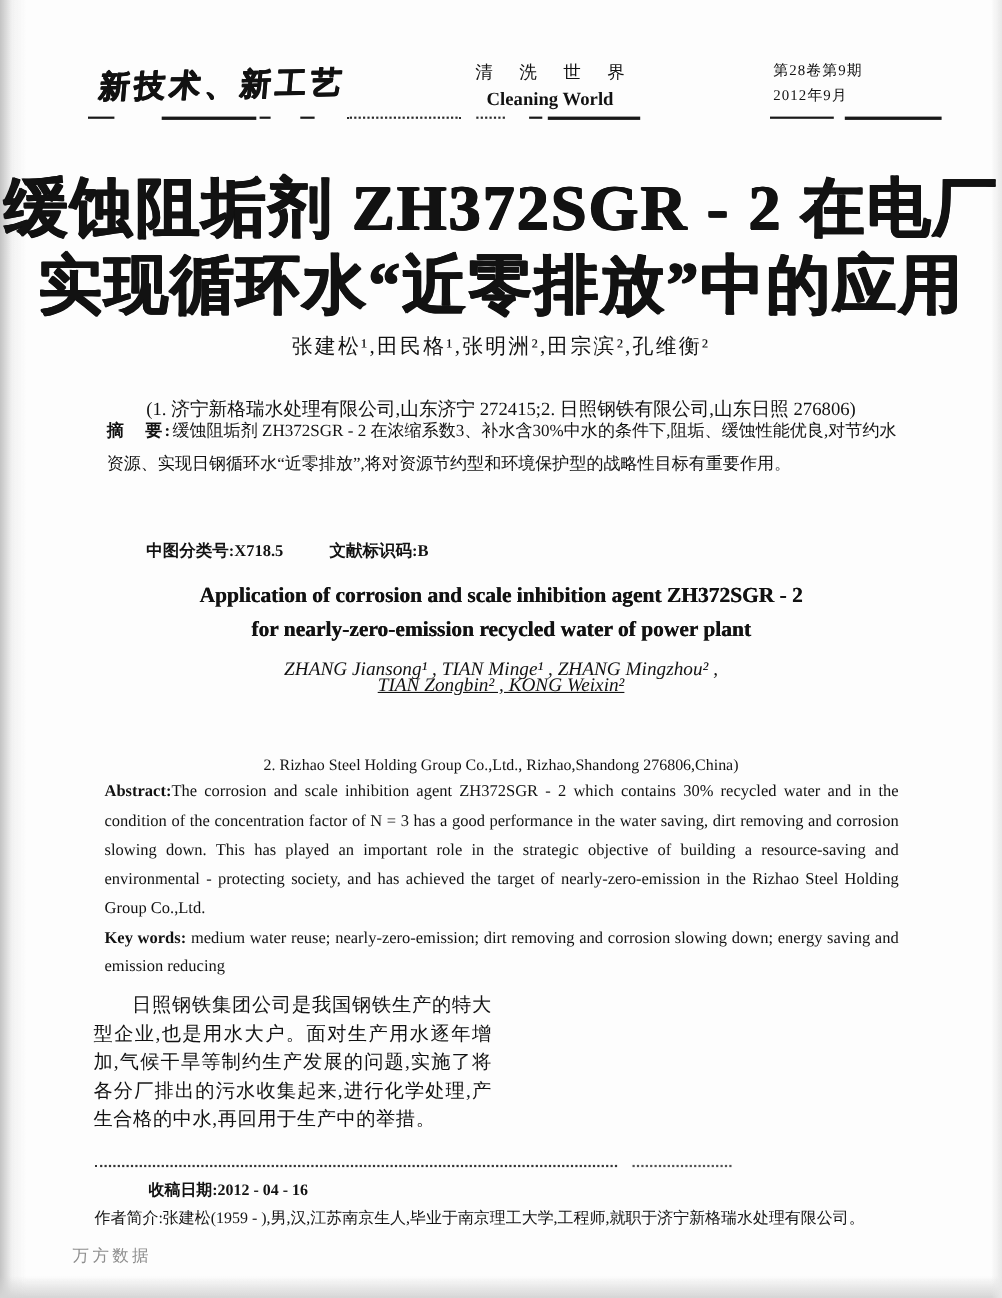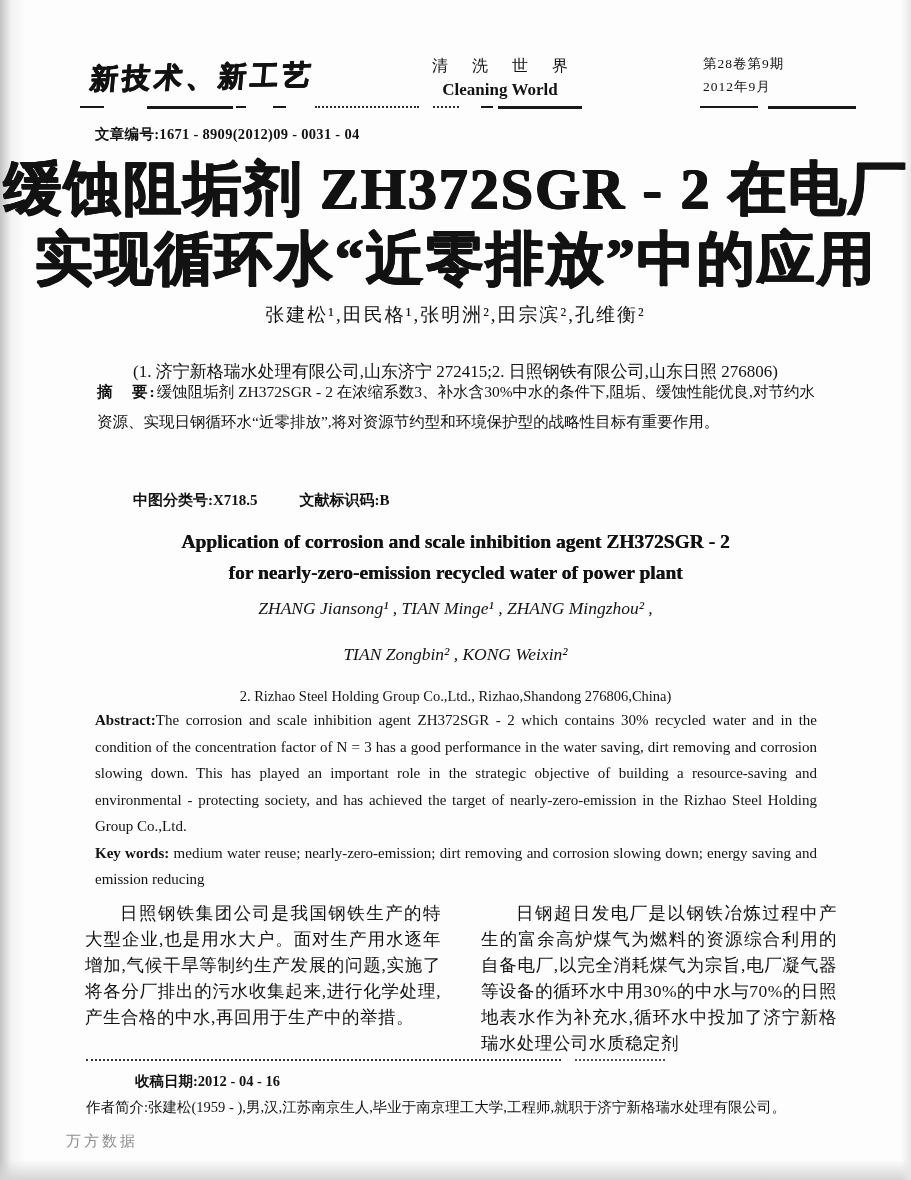--- a/index.html
+++ b/index.html
@@ -45,21 +45,21 @@
   .keywords-cn .lbl{font-weight:bold;}
   .clc{left:133px;top:491px;font-size:15px;font-weight:bold;}
   .clc .gap{display:inline-block;width:42px;}
   
   .title-en{left:0;right:0;text-align:center;font-size:19.5px;font-weight:bold;
     text-shadow:0.4px 0 currentColor;}
   .title-en.l1{top:531px;}
   .title-en.l2{top:562px;}
   .authors-en{left:0;right:0;text-align:center;font-style:italic;font-size:17.5px;}
   .authors-en.l1{top:598px;}
-  .authors-en.l2{top:644px;}
+  .authors-en.l2{top:612px;text-decoration:underline;}
   .affil-en{left:0;right:0;text-align:center;font-size:14.5px;}
   .affil-en.l1{top:663px;}
   .affil-en.l2{top:688px;}
   .abstract-en{left:95px;width:722px;top:707px;font-size:15px;line-height:26.5px;
     text-align:justify;}
   .abstract-en .lbl{font-weight:bold;}
   .keywords-en{margin-top:0;}
   
   .body-cols{left:85px;top:900px;width:752px;display:flex;gap:40px;}
   .body-col{width:362px;font-size:17.5px;line-height:26px;text-align:justify;
@@ -93,21 +93,20 @@
   <div class="abs rule-seg thick" style="left:147px;width:86px"></div>
   <div class="abs rule-seg" style="left:236px;width:10px"></div>
   <div class="abs rule-seg" style="left:273px;width:13px"></div>
   <div class="abs rule-seg dots" style="left:315px;width:104px"></div>
   <div class="abs rule-seg dots" style="left:433px;width:26px"></div>
   <div class="abs rule-seg" style="left:481px;width:12px"></div>
   <div class="abs rule-seg thick" style="left:498px;width:84px"></div>
   <div class="abs rule-seg" style="left:700px;width:58px"></div>
   <div class="abs rule-seg thick" style="left:768px;width:88px"></div>
 
-  <div class="abs article-number">文章编号:1671 - 8909(2012)09 - 0031 - 04</div>
 
   <div class="abs title-cn title-l1">缓蚀阻垢剂 ZH372SGR - 2 在电厂</div>
   <div class="abs title-cn title-l2">实现循环水“近零排放”中的应用</div>
 
   <div class="abs authors-cn">张建松¹,田民格¹,张明洲²,田宗滨²,孔维衡²</div>
   <div class="abs affil-cn">(1. 济宁新格瑞水处理有限公司,山东济宁 272415;2. 日照钢铁有限公司,山东日照 276806)</div>
 
   <div class="abs abstract-cn">
     <span class="lbl">摘　要:</span><span>缓蚀阻垢剂 ZH372SGR - 2 在浓缩系数3、补水含30%中水的条件下,阻垢、缓蚀性能优良,对节约水资源、实现日钢循环水“近零排放”,将对资源节约型和环境保护型的战略性目标有重要作用。</span>
   </div>
@@ -129,21 +128,20 @@
     <div>
       <span class="lbl">Abstract:</span><span>The corrosion and scale inhibition agent ZH372SGR - 2 which contains 30% recycled water and in the condition of the concentration factor of N = 3 has a good performance in the water saving, dirt removing and corrosion slowing down. This has played an important role in the strategic objective of building a resource-saving and environmental - protecting society, and has achieved the target of nearly-zero-emission in the Rizhao Steel Holding Group Co.,Ltd.</span>
     </div>
     <div class="keywords-en">
       <span class="lbl">Key words:</span> <span>medium water reuse; nearly-zero-emission; dirt removing and corrosion slowing down; energy saving and emission reducing</span>
     </div>
   </div>
 
   <div class="abs body-cols">
     <div class="body-col">日照钢铁集团公司是我国钢铁生产的特大型企业,也是用水大户。面对生产用水逐年增加,气候干旱等制约生产发展的问题,实施了将各分厂排出的污水收集起来,进行化学处理,产生合格的中水,再回用于生产中的举措。</div>
-    <div class="body-col">日钢超日发电厂是以钢铁冶炼过程中产生的富余高炉煤气为燃料的资源综合利用的自备电厂,以完全消耗煤气为宗旨,电厂凝气器等设备的循环水中用30%的中水与70%的日照地表水作为补充水,循环水中投加了济宁新格瑞水处理公司水质稳定剂</div>
   </div>
 
   <div class="abs fn-rule"></div>
   <div class="abs fn-rule2"></div>
   <div class="abs fn-received">收稿日期:2012 - 04 - 16</div>
   <div class="abs fn-bio">作者简介:张建松(1959 - ),男,汉,江苏南京生人,毕业于南京理工大学,工程师,就职于济宁新格瑞水处理有限公司。</div>
 
   <div class="abs watermark">万方数据</div>
 
 </div>

